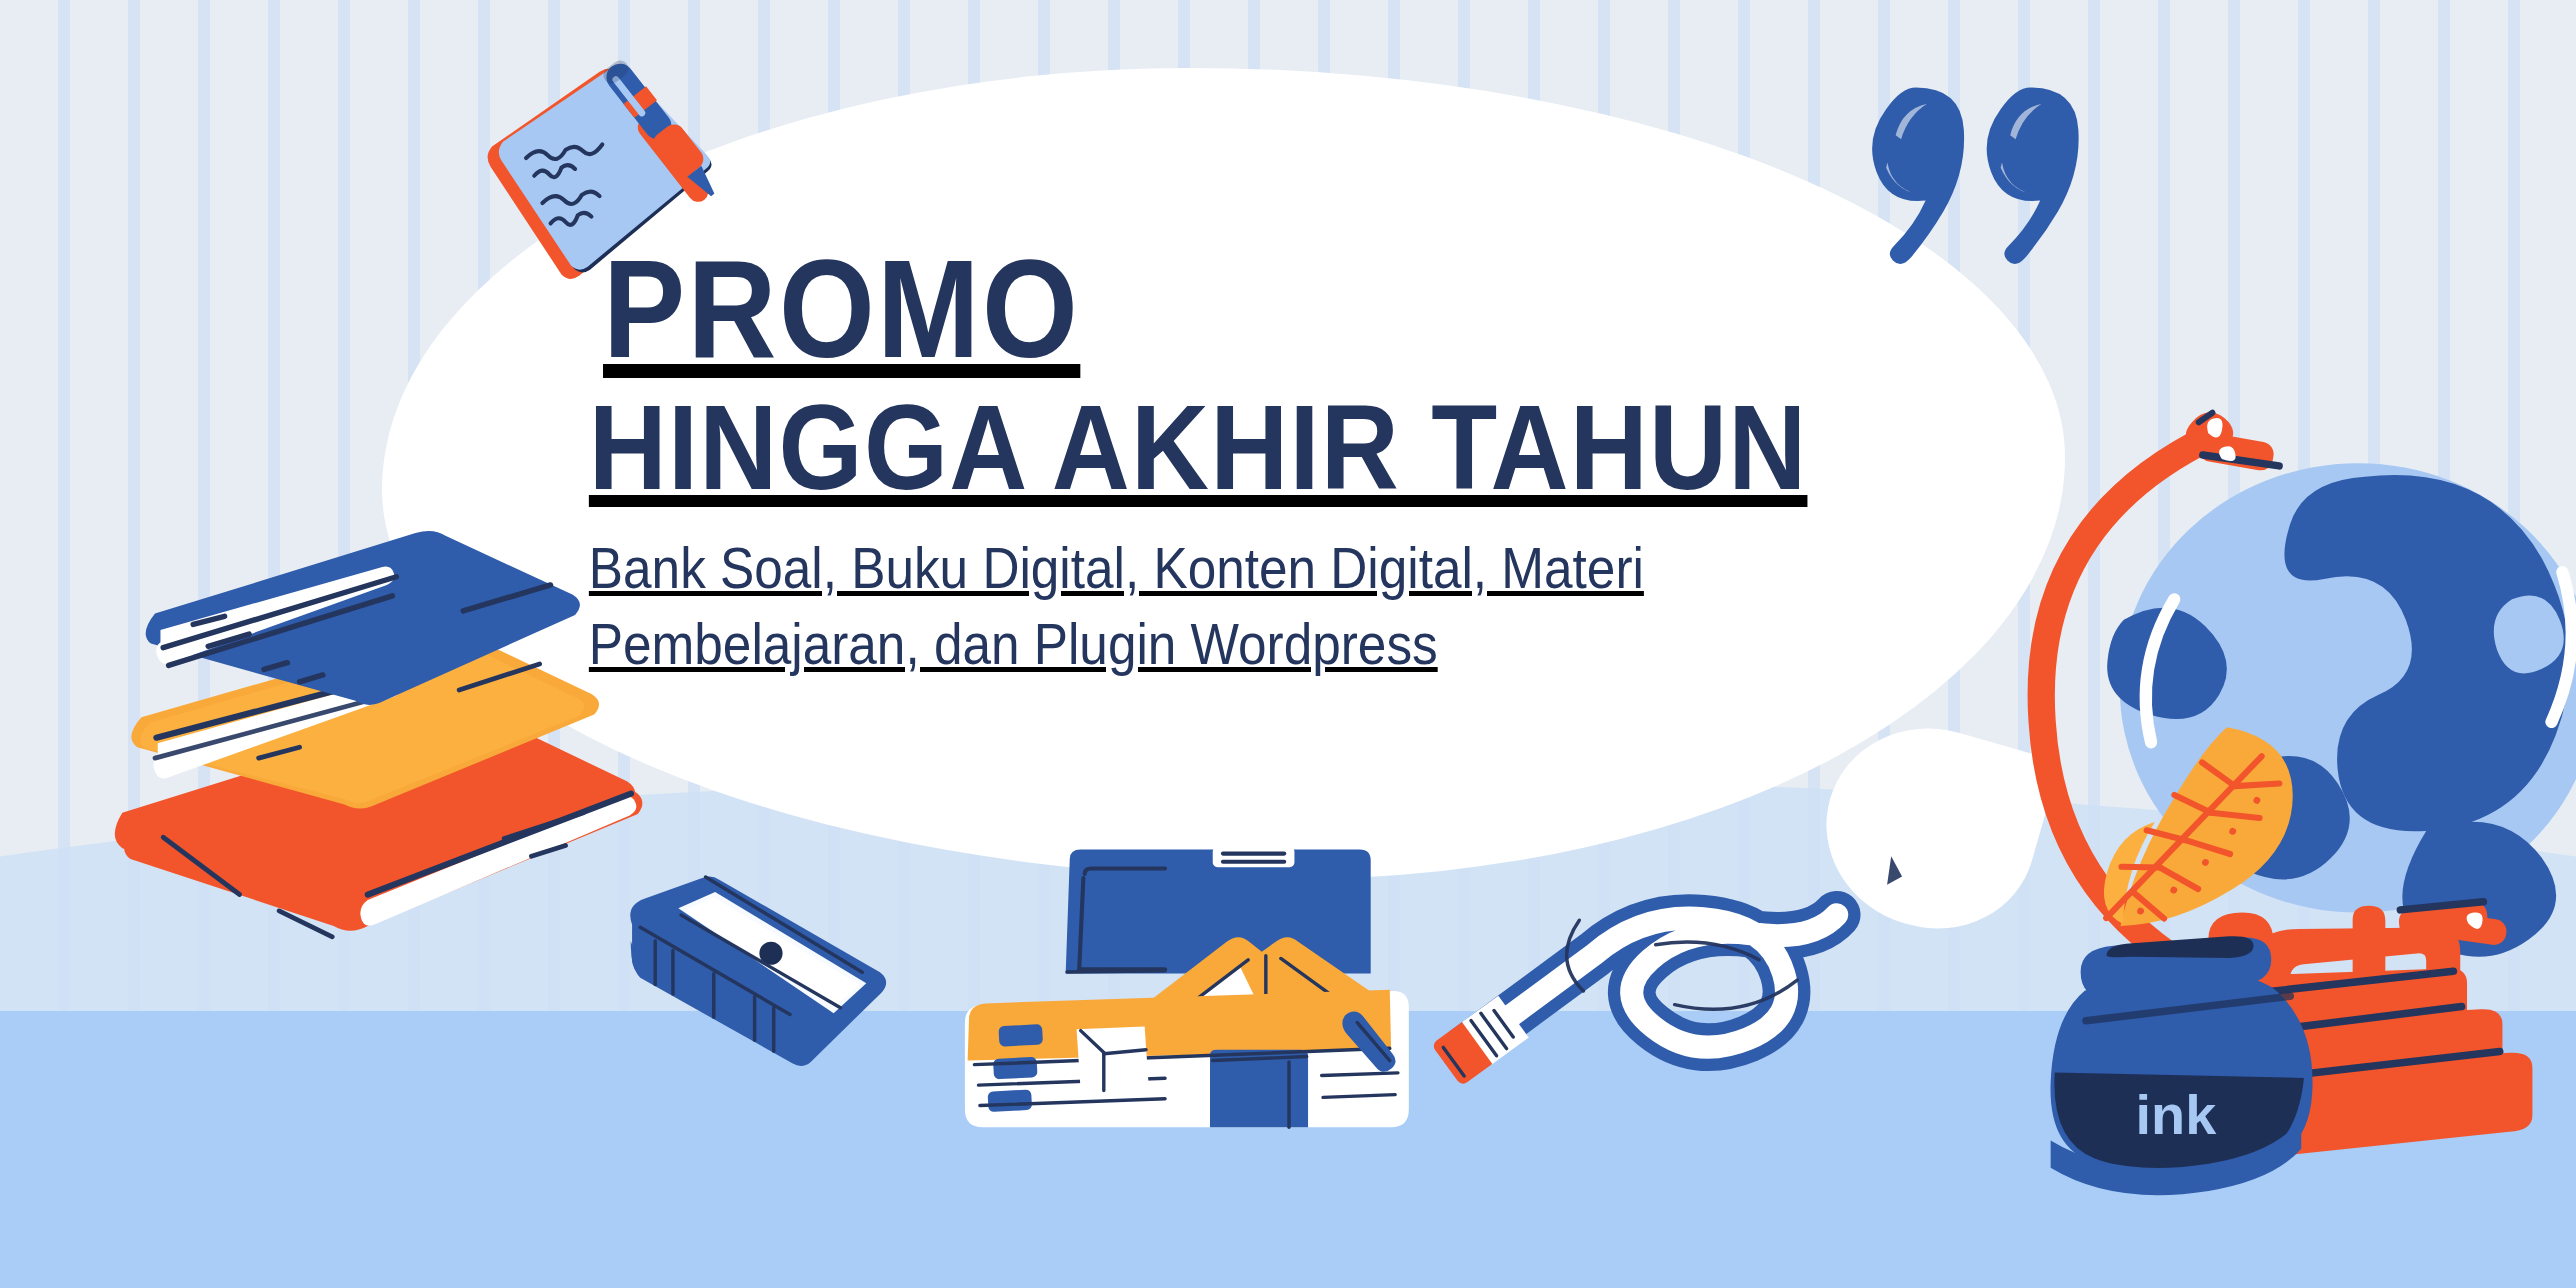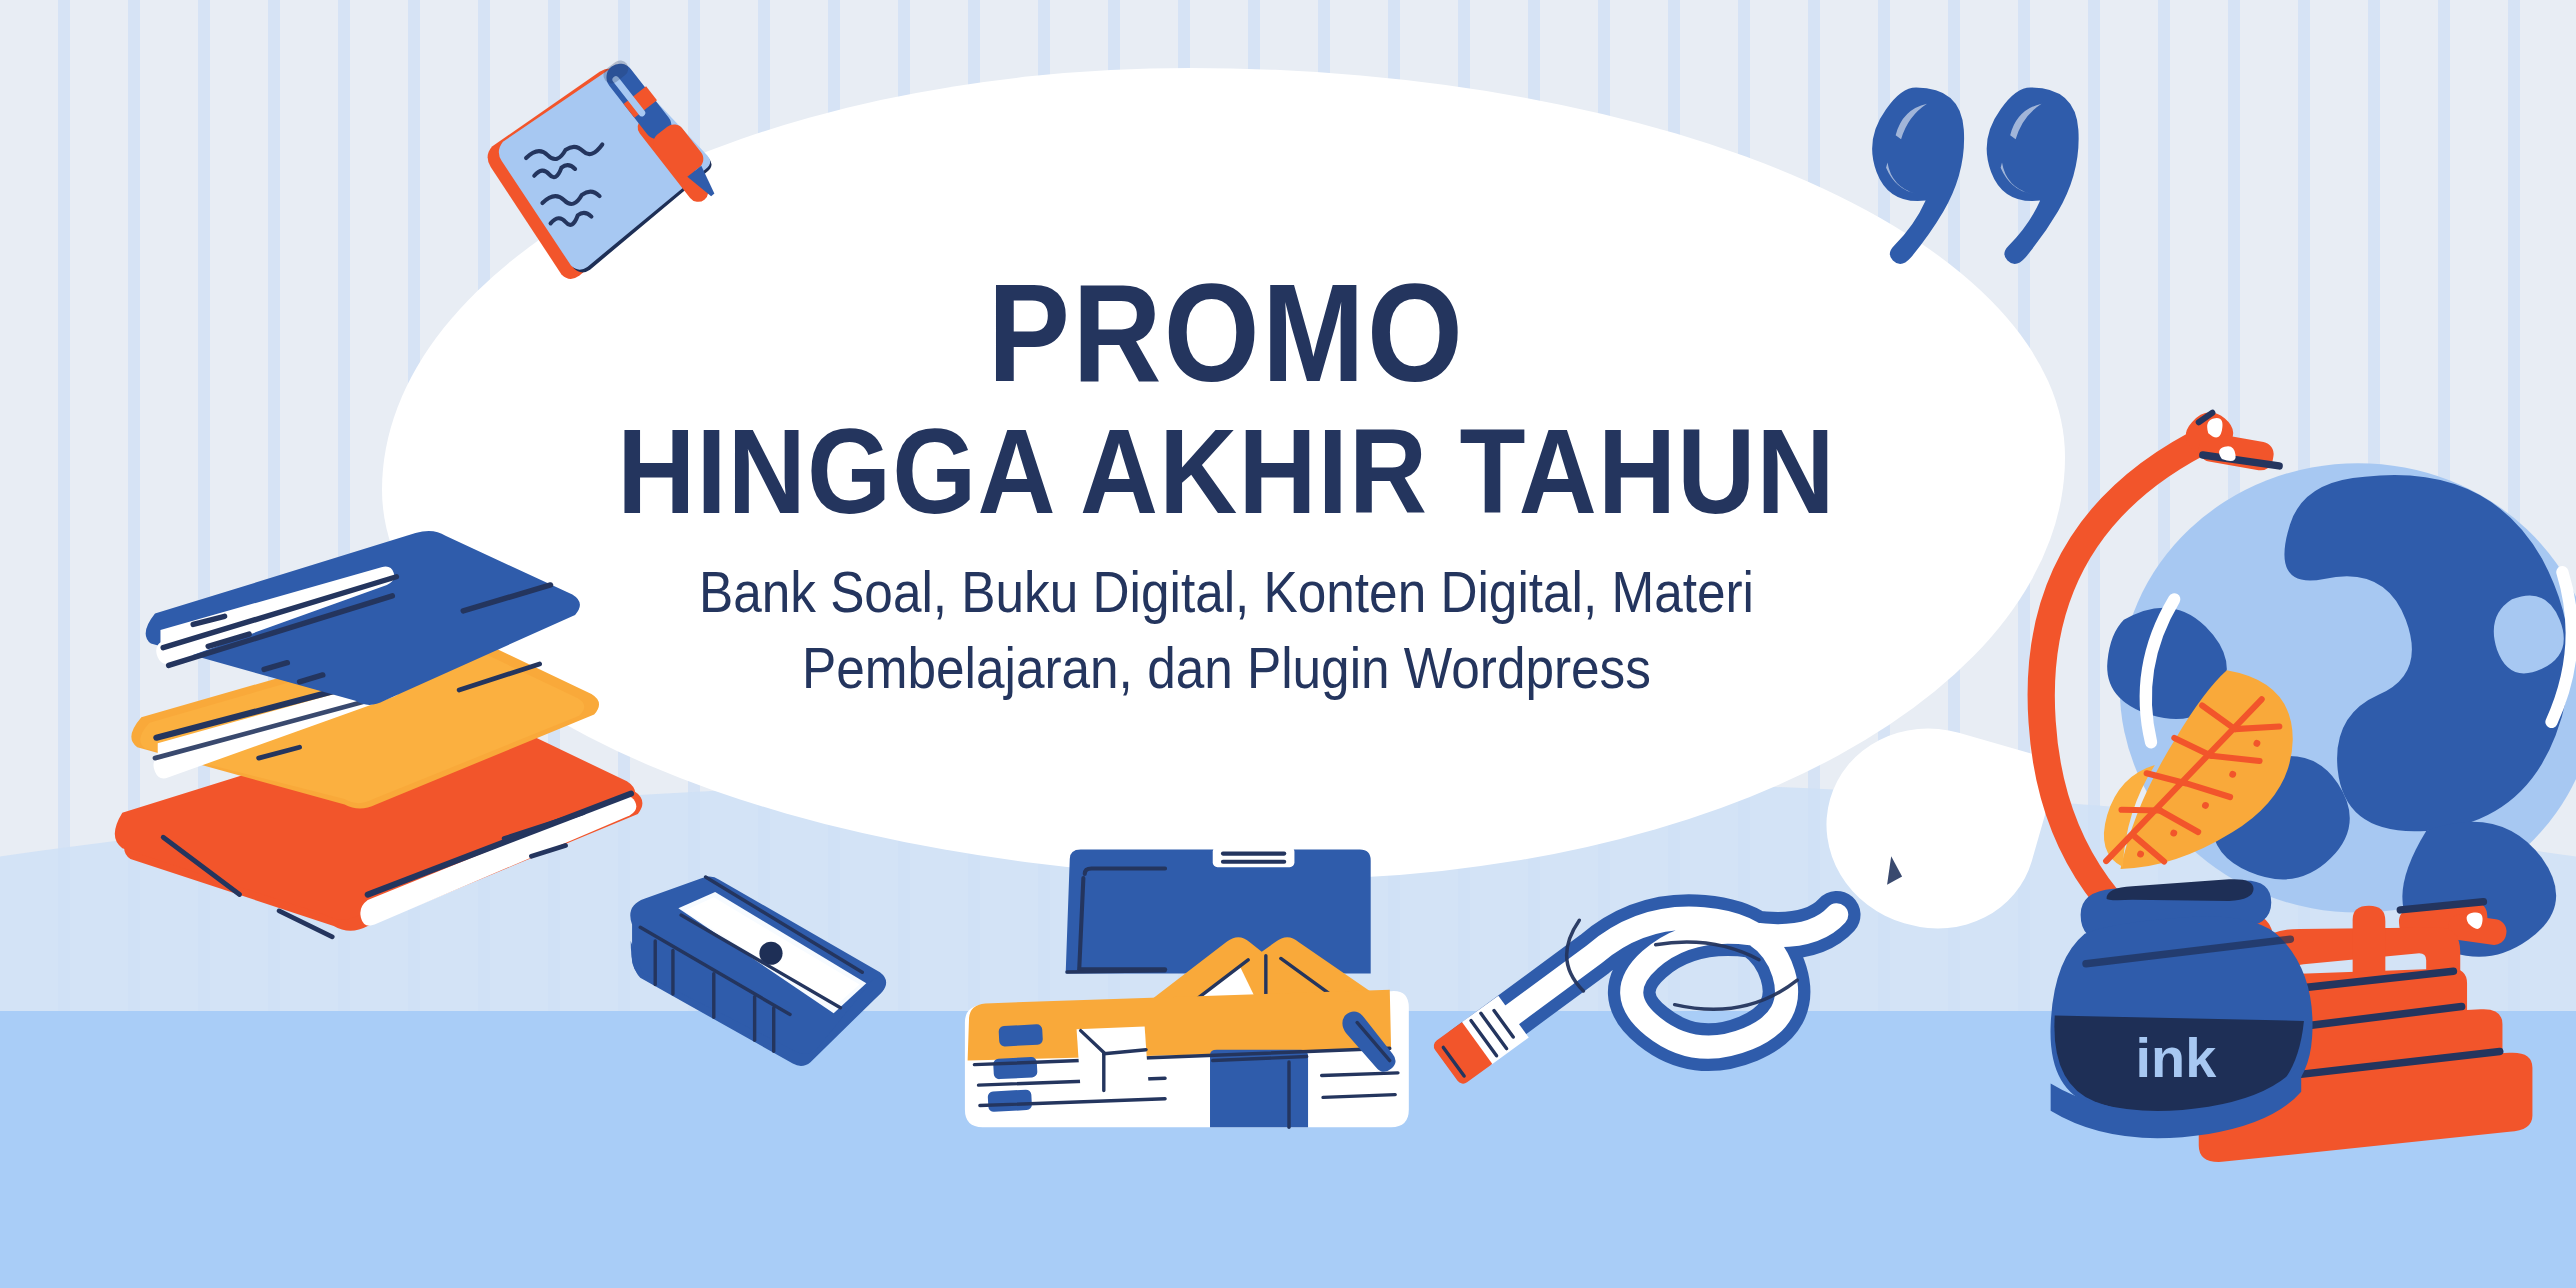--- a/index.html
+++ b/index.html
@@ -83,24 +83,24 @@
     height:102px;
     background:#ffffff;
     border-radius:50% 6% 50% 50%;
     transform:rotate(20deg);
   }
 
   
   .copy{
     position:absolute;
     left:518px;
-    top:264px;
+    top:240px;
     width:1417px;
-    text-align:center;
     z-index:40;
+    text-decoration:underline;
   }
   .title-1{
     color:#24355e;
     font-size:140px;
     line-height:.98;
     font-weight:bold;
     letter-spacing:2.7px;
     font-family:"Liberation Sans Narrow","Liberation Sans",sans-serif;
     transform:scaleX(.88);
     margin:0 0 9.5px 0;
@@ -382,21 +382,21 @@
       <path d="M286 1012 q0 -22 34 -24 L742 966 q34 -2 34 22 L776 1058 q0 22 -34 24 L320 1126 q-34 2 -34 -24 Z" fill="#f2552b"></path>
       <g stroke="#24355e" stroke-width="11" stroke-linecap="round" fill="none">
         <path d="M370 878 L660 846"></path>
         <path d="M350 938 L672 898"></path>
         <path d="M308 1012 L728 964"></path>
       </g>
       <path d="M368 900 q-6 -22 18 -24 q22 -2 10 16 q-10 16 -28 8 Z" fill="#ffffff"></path>
     </svg>
   </div>
 
-  <div class="art" style="left:2004px;top:656px;width:382px;height:463px;z-index:34;">
+  <div class="art" style="left:2004px;top:713px;width:382px;height:463px;z-index:34;">
     <svg viewBox="0 0 560 680" width="382" height="463">
 
       <g transform="rotate(24 260 230)">
         <path d="M236 12 q96 -24 130 54 q32 76 -26 160 q-56 82 -128 116 q-20 -96 -4 -208 q10 -82 28 -122 Z" fill="#f9a93a"></path>
         <path d="M196 182 q-42 36 -34 96 q8 58 52 60 q-30 -76 -18 -156 Z" fill="#fbb040"></path>
         <g stroke="#f2552b" stroke-width="9" stroke-linecap="round" fill="none">
           <path d="M300 30 L188 340"></path>
           <path d="M282 86 L340 56"></path>
           <path d="M266 136 L334 114"></path>
           <path d="M248 188 L316 180"></path>

